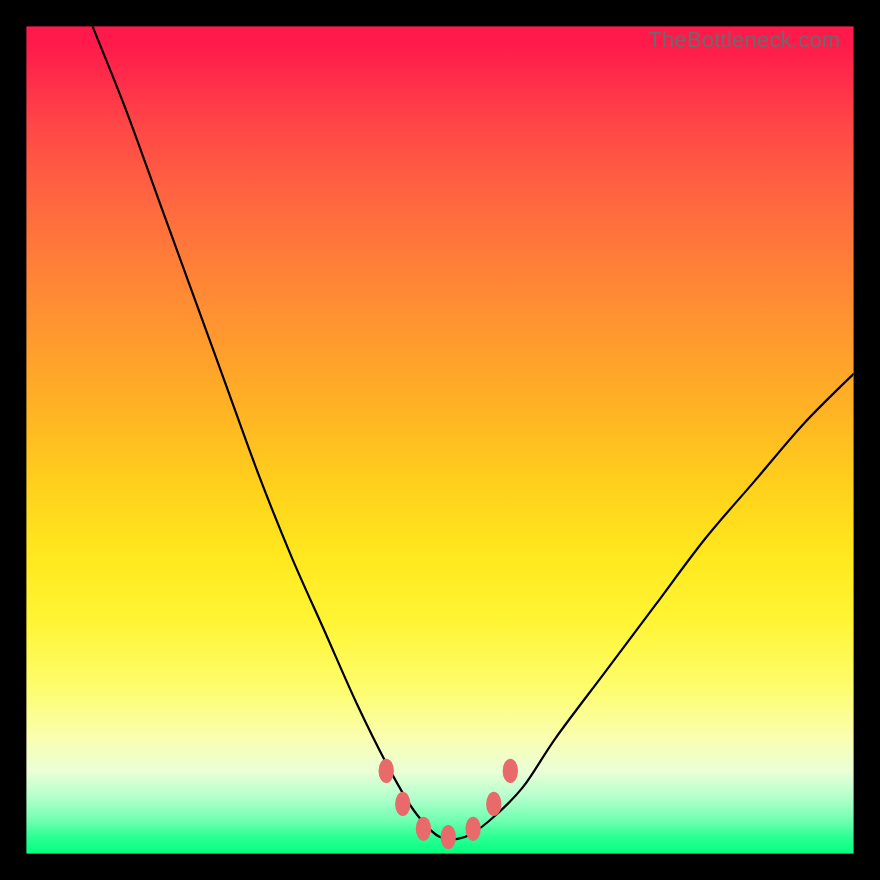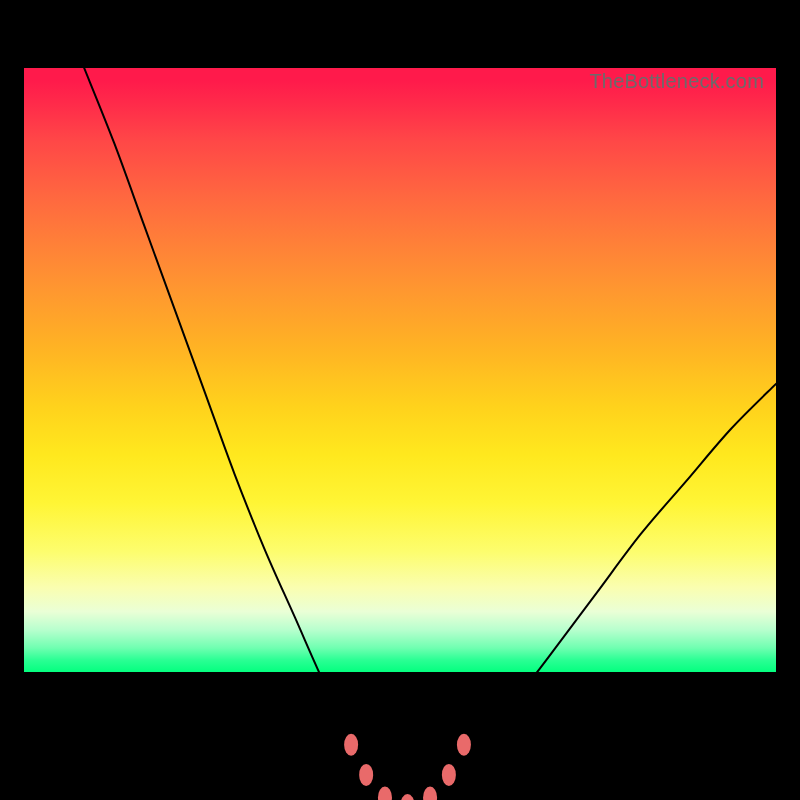--- a/index.html
+++ b/index.html
@@ -15,42 +15,41 @@
     position: relative;
     width: 800px;
     height: 800px;
     background: #000;
   }
   .plot {
     position: absolute;
     left: 24px;
     top: 24px;
     width: 752px;
-    height: 604px;
+    height: 752px;
     background: linear-gradient(
       to bottom,
       #ff1a4b 0%,
       #ff1a4b 2%,
       #ff2b4a 6%,
       #ff4747 12%,
       #ff6a3f 22%,
       #ff8f33 34%,
       #ffb224 46%,
       #ffd21c 56%,
       #ffe81e 64%,
       #fff535 72%,
       #fdfd6d 80%,
       #fafeb0 86%,
       #eaffd6 90%,
       #b8ffce 93%,
       #70ffb1 96%,
       #2bff94 98%,
       #04ff7f 100%
     );
-    margin-top: 44px;
   }
   .watermark {
     position: absolute;
     top: 2px;
     right: 12px;
     color: #6b6b6b;
     font-size: 20px;
     font-weight: 500;
     letter-spacing: 0.2px;
     user-select: none;

